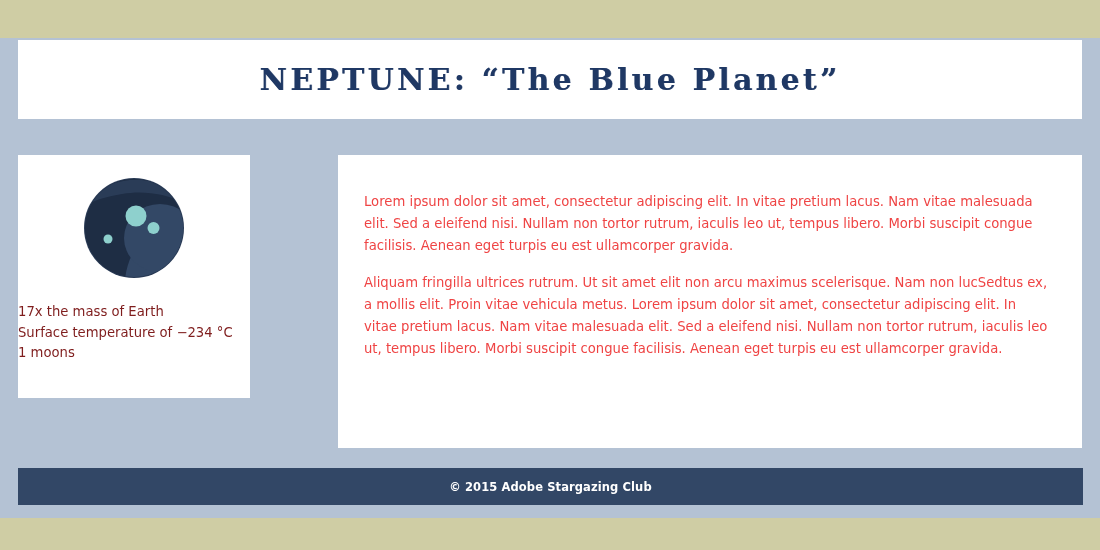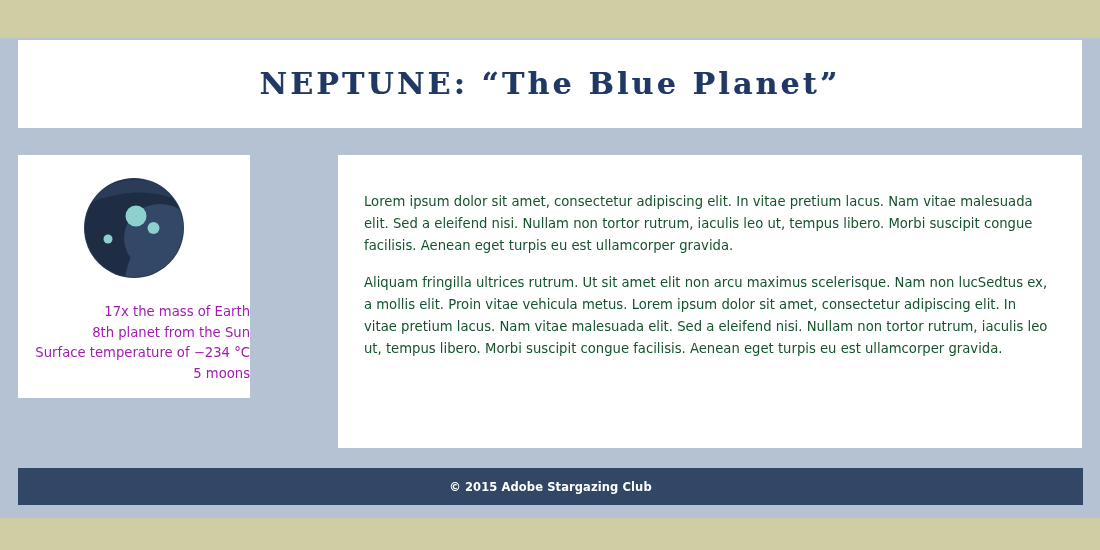--- a/index.html
+++ b/index.html
@@ -31,21 +31,21 @@
     height: 480px;
     background: #b4c2d4;
   }
 
   
   #header-card {
     position: absolute;
     left: 18px;
     top: 2px;           
     width: 1064px;
-    height: 88px;
+    height: 79px;
     background: #ffffff;
     display: flex;
     align-items: center;
     justify-content: center;
     text-align: center;
   }
   #page-title {
     font-family: "DejaVu Serif", "Liberation Serif", serif;
     font-weight: 700;
     font-size: 30px;
@@ -77,25 +77,25 @@
     align-items: center;
   }
   #planet-figure {
     margin-top: 21px;
     width: 104px;
     height: 104px;
   }
   #planet-facts {
     margin-top: 22px;
     width: 100%;
-    text-align: right;
+    text-align: left;
     font-family: "DejaVu Sans", sans-serif;
     font-size: 13.2px;
     line-height: 20.5px;
-    color: #a21caf;
+    color: #7f1d1d;
   }
   #planet-facts .fact-line {
     display: block;
     white-space: nowrap;
   }
 
   
   #article-card {
     position: absolute;
     left: 338px;
@@ -105,21 +105,21 @@
     background: #ffffff;
   }
   #article-inner {
     padding: 36px 30px 0 26px;
   }
   #article-inner p {
     margin: 0 0 15px 0;
     font-family: "DejaVu Sans", sans-serif;
     font-size: 13.2px;
     line-height: 22px;
-    color: #14532d;
+    color: #ef4444;
     text-align: left;
   }
   #article-inner p:last-child {
     margin-bottom: 16px;
   }
 
   
   #footer-bar {
     position: absolute;
     left: 18px;
@@ -172,23 +172,22 @@
             <path d="M -4 30 C 14 10 40 2 60 4 C 80 6 96 16 104 28 C 86 18 62 14 40 18 C 22 21 6 26 -4 34 Z" fill="#2b3d58" opacity="0.95"></path>
           </g>
 
           <circle cx="54" cy="40" r="10.5" fill="#8ed0cd"></circle>
           <circle cx="71.5" cy="52" r="6" fill="#8ed0cd"></circle>
           <circle cx="26" cy="63" r="4.5" fill="#8ed0cd"></circle>
         </svg>
 
         <div id="planet-facts">
           <span class="fact-line">17x the mass of Earth</span>
-          <span class="fact-line">8th planet from the Sun</span>
           <span class="fact-line">Surface temperature of −234 °C</span>
-          <span class="fact-line">5 moons</span>
+          <span class="fact-line">1 moons</span>
         </div>
       </div>
 
       <div id="article-card">
         <div id="article-inner">
           <p>Lorem ipsum dolor sit amet, consectetur adipiscing elit. In vitae pretium lacus. Nam vitae malesuada elit. Sed a eleifend nisi. Nullam non tortor rutrum, iaculis leo ut, tempus libero. Morbi suscipit congue facilisis. Aenean eget turpis eu est ullamcorper gravida.</p>
           <p>Aliquam fringilla ultrices rutrum. Ut sit amet elit non arcu maximus scelerisque. Nam non lucSedtus ex, a mollis elit. Proin vitae vehicula metus. Lorem ipsum dolor sit amet, consectetur adipiscing elit. In vitae pretium lacus. Nam vitae malesuada elit. Sed a eleifend nisi. Nullam non tortor rutrum, iaculis leo ut, tempus libero. Morbi suscipit congue facilisis. Aenean eget turpis eu est ullamcorper gravida.</p>
         </div>
       </div>
 

